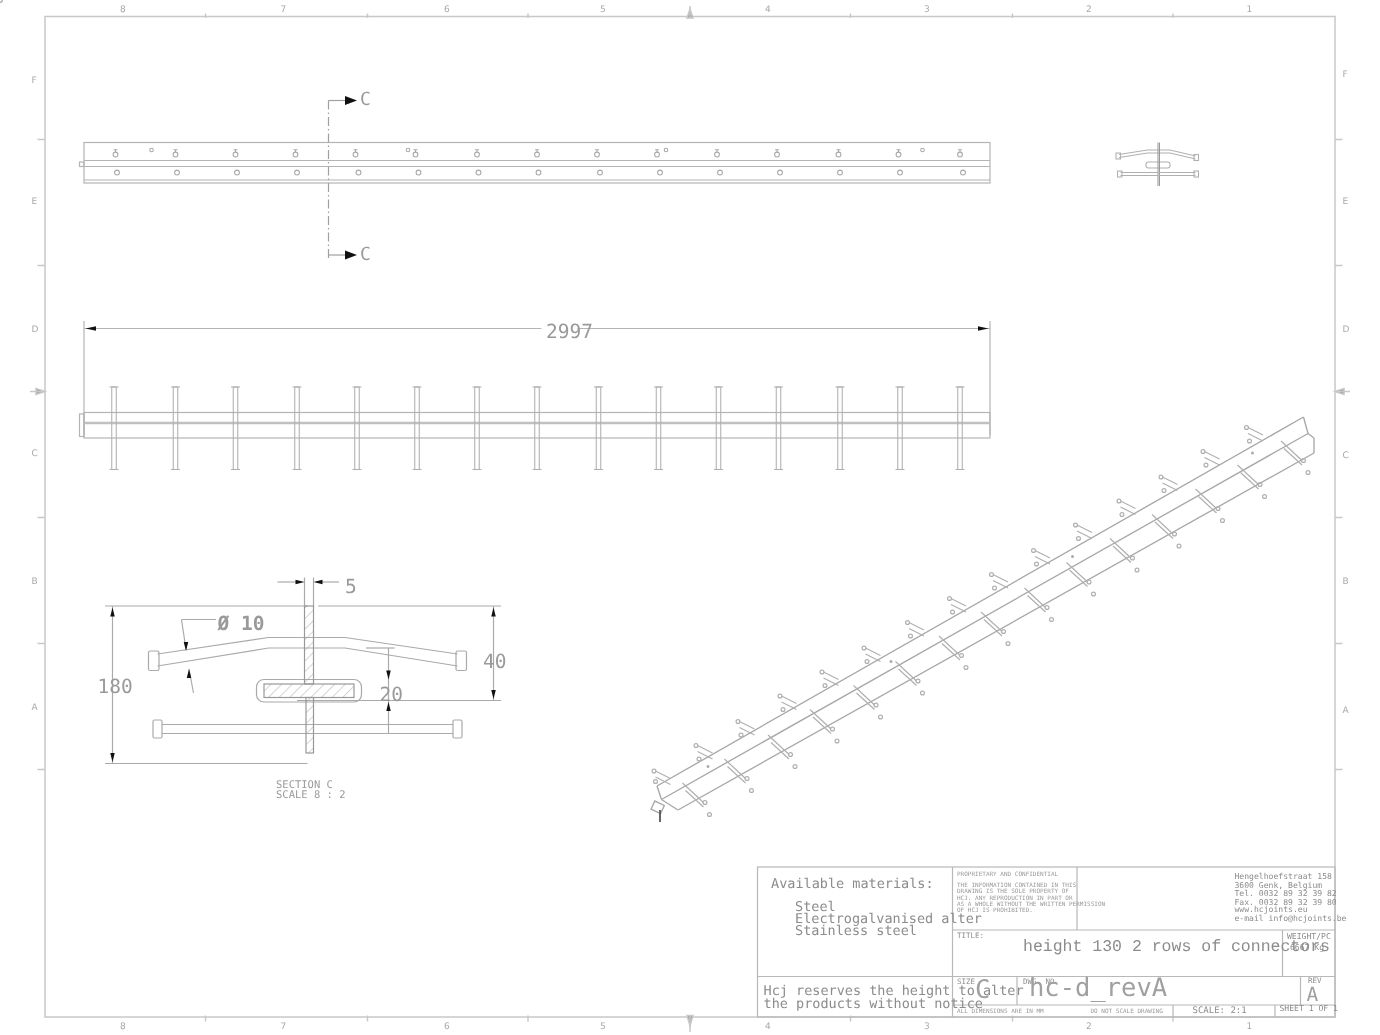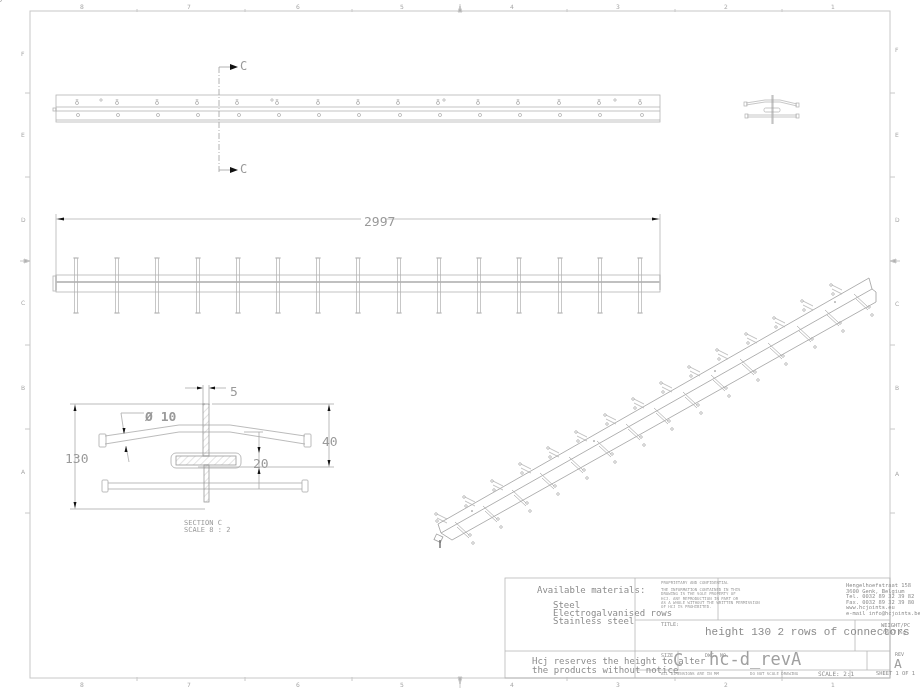--- a/index.html
+++ b/index.html
@@ -1,19 +1,19 @@
 <!DOCTYPE html>
 <html><head>
 <meta charset="utf-8">
 <style>
   html,body{margin:0;padding:0;background:#ffffff;}
   body{width:920px;height:690px;position:relative;overflow:hidden;font-family:"DejaVu Sans Mono","Liberation Mono",monospace;color:#9a9a9a;}
   #sheet{position:absolute;left:0;top:0;width:920px;height:690px;}
   svg{position:absolute;left:0;top:0;}
-  .tb-text{position:absolute;white-space:nowrap;color:#8c8c8c;font-family:"DejaVu Sans Mono","Liberation Mono",monospace;line-height:1;margin-left:23px;}
+  .tb-text{position:absolute;white-space:nowrap;color:#8c8c8c;font-family:"DejaVu Sans Mono","Liberation Mono",monospace;line-height:1;}
   .tiny{font-size:4px;color:#9a9a9a;}
   .small{font-size:6px;}
   .med{font-size:9px;}
   .big{font-size:11px;font-family:Liberation Mono, monospace;}
   .huge{font-size:17px;color:#a0a0a0;}
   .zone{position:absolute;font-size:6px;color:#a8a8a8;font-family:"DejaVu Sans",sans-serif;}
   .dim{position:absolute;font-size:13px;color:#9a9a9a;font-family:"DejaVu Sans Mono",monospace;}
 </style>
 </head>
 <body>
@@ -491,30 +491,30 @@
 <div class="zone" style="left:895px;top:216px;">D</div>
 <div class="zone" style="left:895px;top:300px;">C</div>
 <div class="zone" style="left:895px;top:384px;">B</div>
 <div class="zone" style="left:895px;top:470px;">A</div>
 
 <div class="dim" style="left:240px;top:59px;font-size:12px;">C</div>
 <div class="dim" style="left:240px;top:162px;font-size:12px;">C</div>
 <div class="dim" style="left:364px;top:214px;">2997</div>
 <div class="dim" style="left:230px;top:384px;">5</div>
 <div class="dim" style="left:145px;top:409px;font-weight:bold;">Ø 10</div>
-<div class="dim" style="left:65px;top:451px;">130</div>
+<div class="dim" style="left:65px;top:451px;">180</div>
 <div class="dim" style="left:322px;top:434px;">40</div>
 <div class="dim" style="left:253px;top:456px;">20</div>
 <div class="dim" style="left:184px;top:519px;font-size:7px;">SECTION C</div>
 <div class="dim" style="left:184px;top:526px;font-size:7px;">SCALE 8 : 2</div>
 
 <div class="tb-text med" style="left:514px;top:586px;">Available materials:</div>
 <div class="tb-text med" style="left:530px;top:601px;line-height:8px;">
   <div>Steel</div>
-  <div>Electrogalvanised rows</div>
+  <div>Electrogalvanised alter</div>
   <div>Stainless steel</div>
 </div>
 <div class="tb-text med" style="left:509px;top:657px;">Hcj reserves the height to alter</div>
 <div class="tb-text med" style="left:509px;top:666px;">the products without notice</div>
 
 <div class="tb-text tiny" style="left:638px;top:581px;">PROPRIETARY AND CONFIDENTIAL</div>
 <div class="tb-text tiny" style="left:638px;top:588px;line-height:4.3px;">
   <div>THE INFORMATION CONTAINED IN THIS</div>
   <div>DRAWING IS THE SOLE PROPERTY OF</div>
   <div>HCJ. ANY REPRODUCTION IN PART OR</div>

